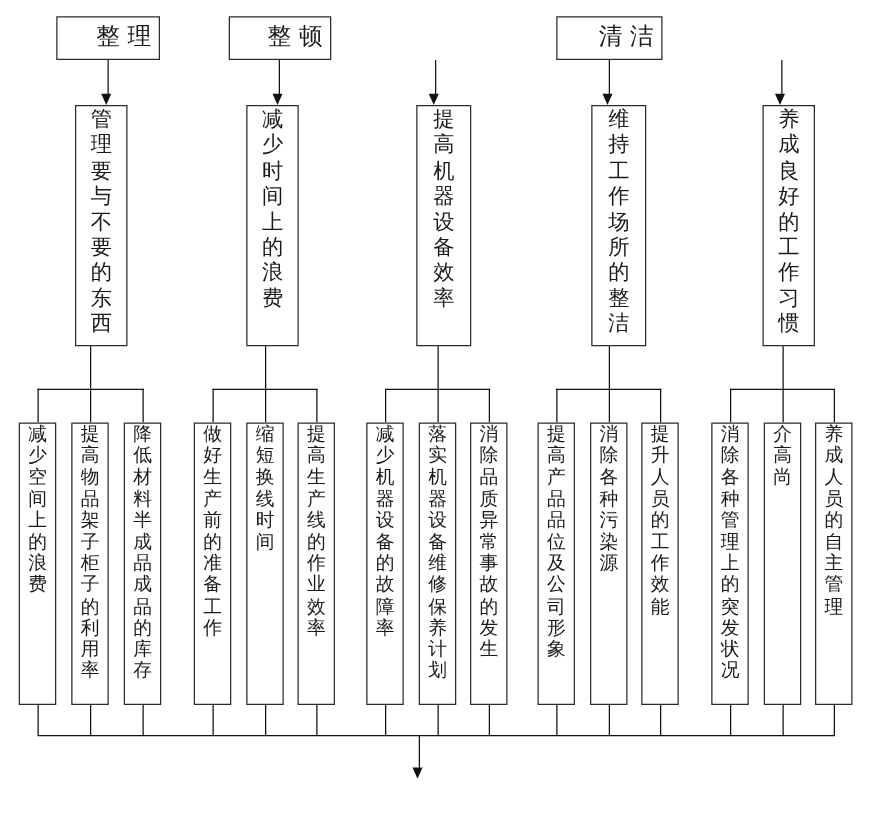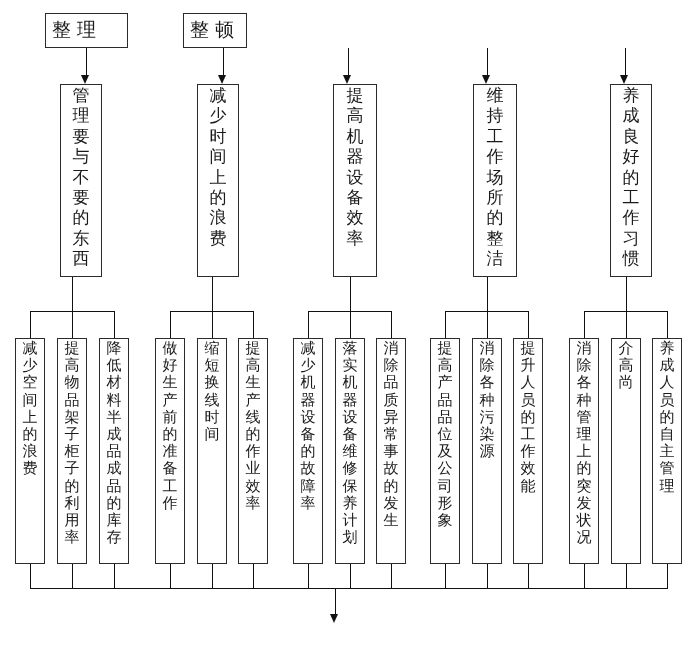--- a/index.html
+++ b/index.html
@@ -8,21 +8,21 @@
     font-family:"Liberation Serif","DejaVu Serif",serif;color:#1a1a1a;
     overflow:hidden;
   }
   .box{
     position:absolute;box-sizing:border-box;background:#ffffff;
     border:1px solid #2b2b2b;
   }
   
   .tbox{
     top:13px;height:35px;border-width:1.5px;
-    font-size:19px;line-height:31px;text-align:left;
+    font-size:19px;line-height:31px;text-align:right;
     letter-spacing:6px;text-indent:6px;white-space:nowrap;
   }
   
   .mbox{top:84px;height:193px;padding-top:2px;}
   .mbox .ch{height:20.4px;font-size:17px;}
   
   .lbox{top:338px;height:226px;width:30px;padding-top:2px;}
   .lbox .ch{height:17.2px;font-size:15px;}
   .ch{display:block;width:100%;text-align:center;line-height:1;}
   
@@ -39,21 +39,22 @@
     border-left:4.5px solid transparent;border-right:4.5px solid transparent;
     border-top:9px solid #111111;
   }
 </style>
 </head>
 <body>
 
 <div class="stage">
 
   <div class="box tbox" style="left:45px;width:83px">整理</div>
-  <div class="box tbox" style="left:183px;width:64px">整顿</div>
+  <div class="box tbox" style="left:183px;width:82px">整顿</div>
+  <div class="box tbox" style="left:445px;width:85px">清洁</div>
 
   <div class="vline" style="left:86px;top:48px;height:28px"></div>
   <div class="ahead" style="left:81px;top:75px"></div>
   <div class="vline" style="left:223px;top:48px;height:28px"></div>
   <div class="ahead" style="left:218px;top:75px"></div>
   <div class="vline" style="left:348px;top:48px;height:28px"></div>
   <div class="ahead" style="left:343px;top:75px"></div>
   <div class="vline" style="left:487px;top:48px;height:28px"></div>
   <div class="ahead" style="left:482px;top:75px"></div>
   <div class="vline" style="left:625px;top:48px;height:28px"></div>

